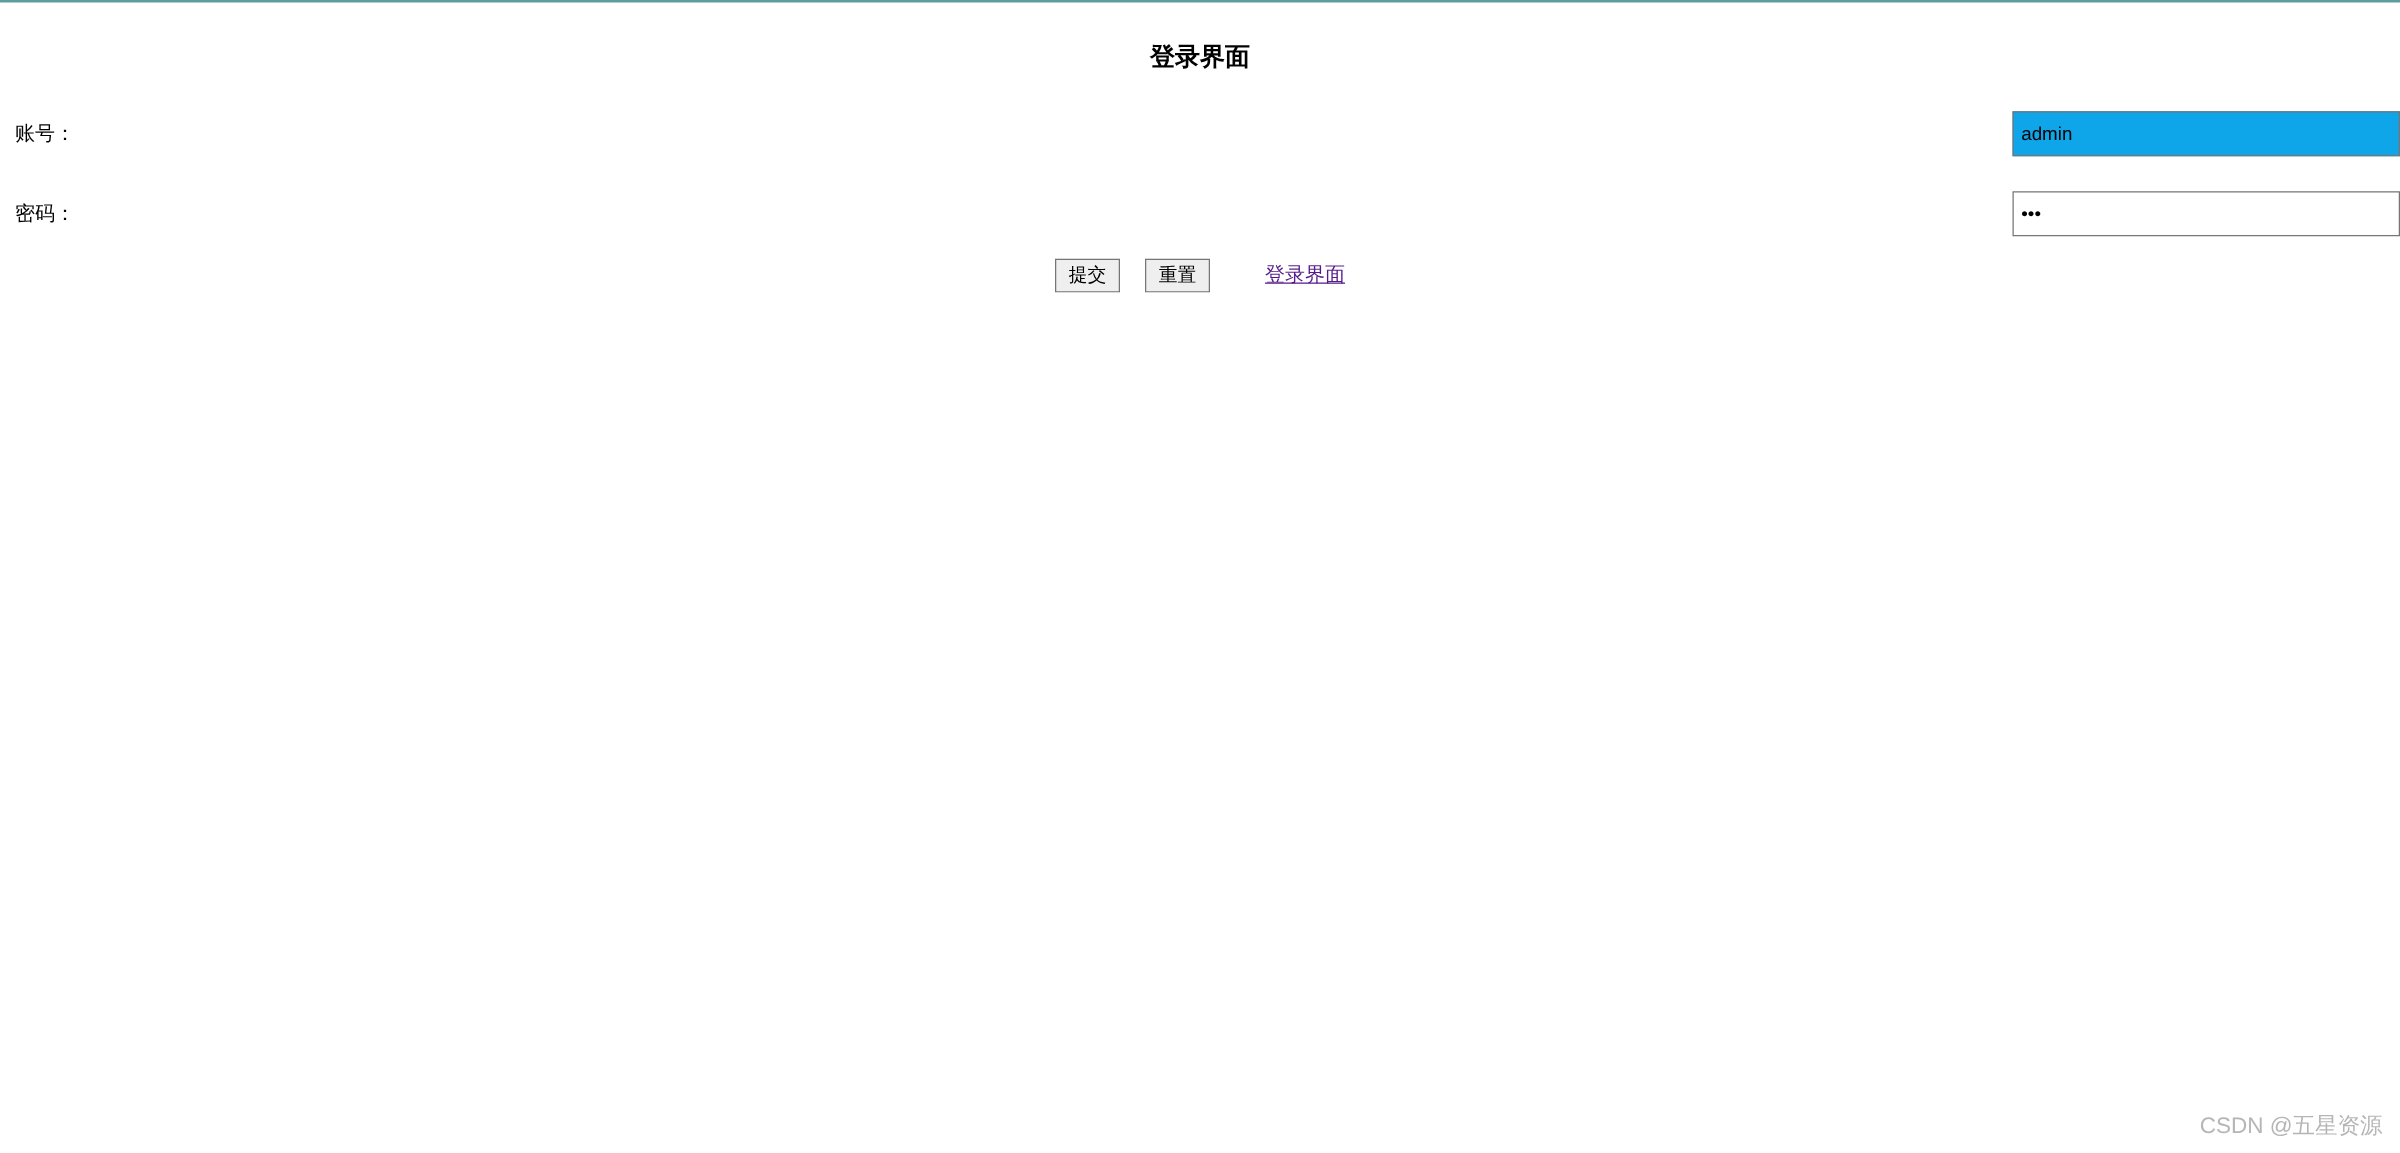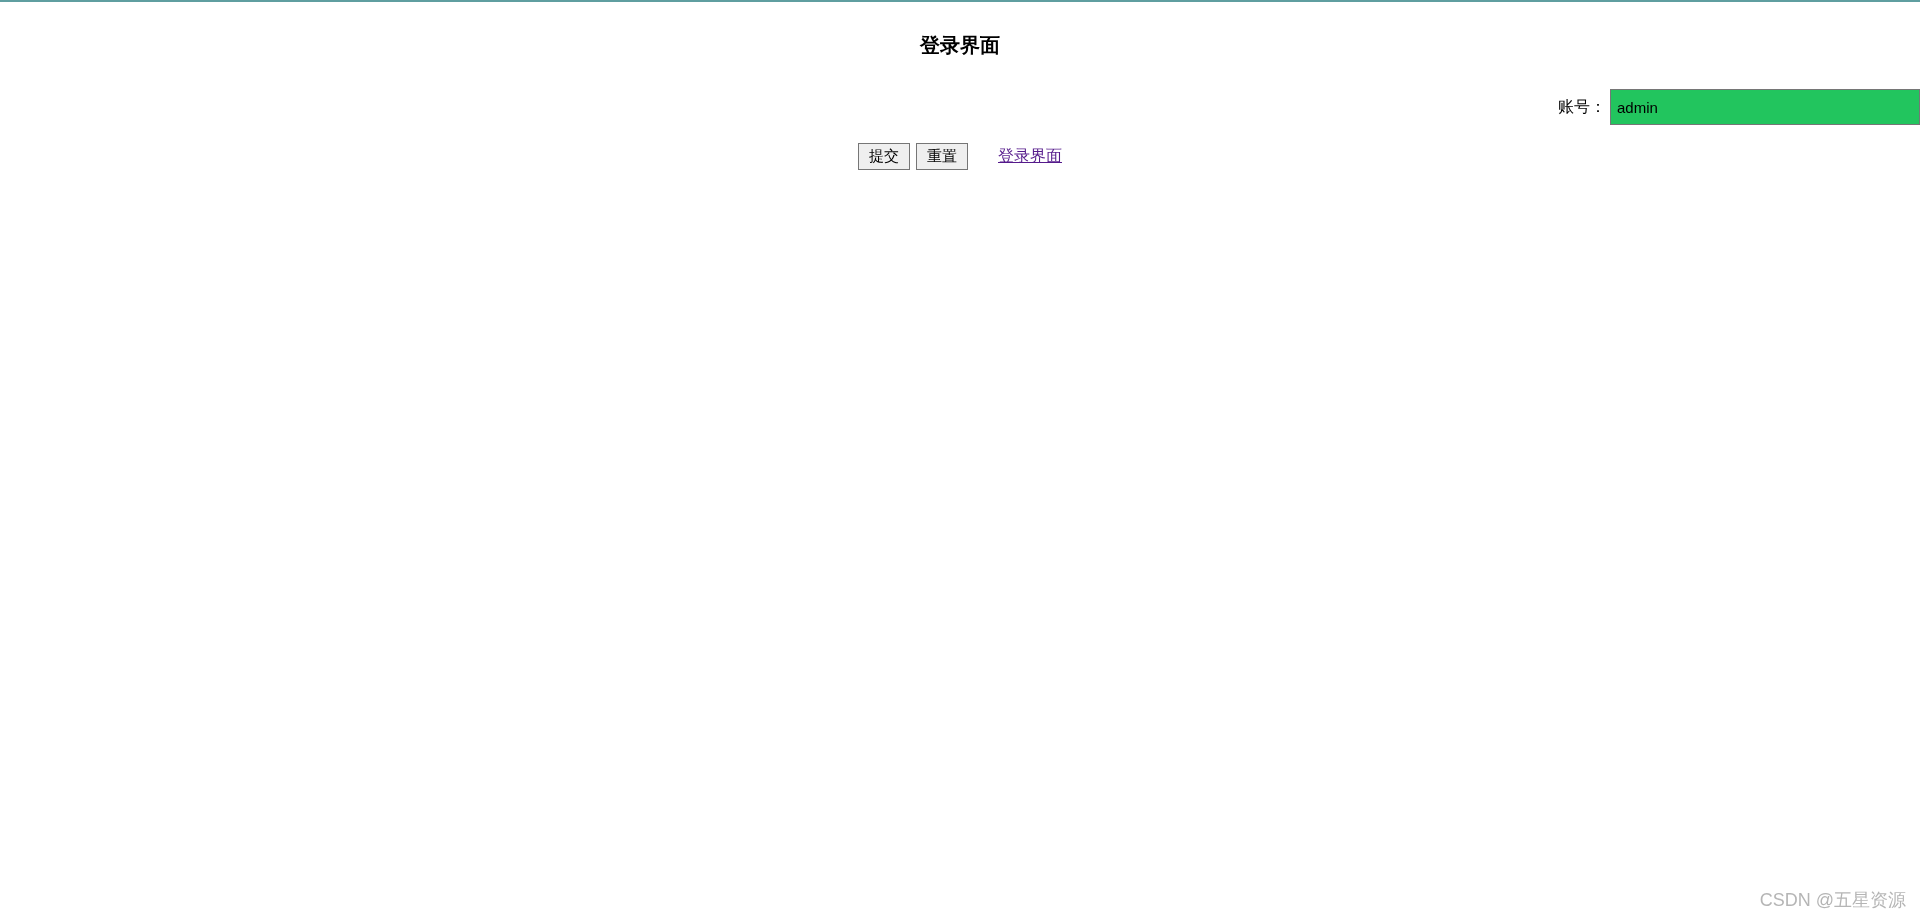--- a/index.html
+++ b/index.html
@@ -18,53 +18,52 @@
       padding-top: 20px;
     }
     h1.page-title {
       font-size: 20px;
       font-weight: bold;
       margin: 10px 0 30px 0;
       color: #000;
     }
     .form-row {
       display: flex;
-      justify-content: flex-end;
+      justify-content: space-between;
       align-items: center;
       margin-bottom: 28px;
-      margin-left: 22px;
     }
     .form-label {
       font-size: 16px;
       color: #000;
       margin-right: 4px;
       width: 60px;
       text-align: right;
     }
     .text-input {
       width: 310px;
       height: 36px;
       font-size: 15px;
       padding: 4px 6px;
       border: 1px solid #767676;
-      background: #22c55e;
+      background: #0ea5e9;
     }
     .pwd-input {
       width: 310px;
       height: 36px;
       font-size: 15px;
       padding: 4px 6px;
       border: 1px solid #767676;
       background: #ffffff;
     }
     .action-row {
       display: flex;
       justify-content: center;
       align-items: center;
-      gap: 6px;
+      gap: 20px;
       margin-top: -10px;
     }
     .btn {
       font-size: 15px;
       padding: 3px 10px;
       border: 1px solid #767676;
       background: #efefef;
       cursor: pointer;
       font-family: inherit;
     }
@@ -89,20 +88,24 @@
 <body>
 
 <div class="container">
   <h1 class="page-title">登录界面</h1>
 
   <div class="form-row">
     <span class="form-label">账号：</span>
     <input type="text" class="text-input" value="admin" style="">
   </div>
 
+  <div class="form-row">
+    <span class="form-label">密码：</span>
+    <input type="password" class="pwd-input" value="123" style="">
+  </div>
 
   <div class="action-row">
     <button class="btn">提交</button>
     <button class="btn">重置</button>
     <a class="register-link">登录界面</a>
   </div>
 </div>
 
 <div class="watermark">CSDN @五星资源</div>
 

